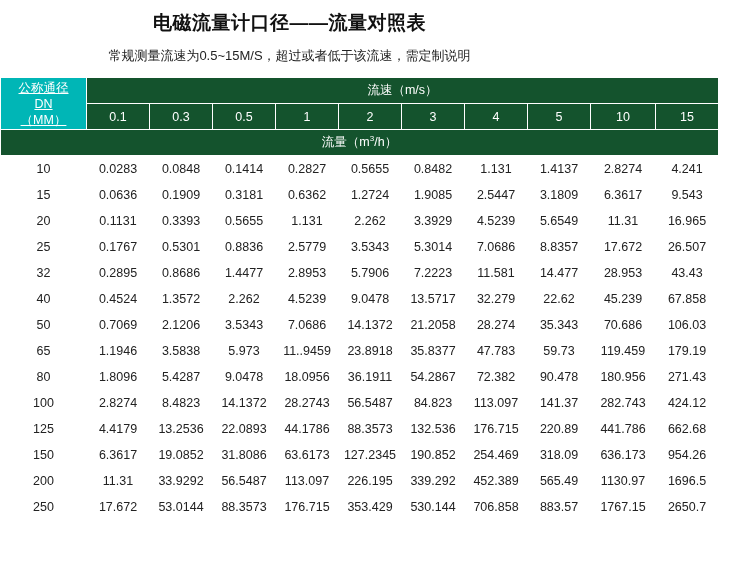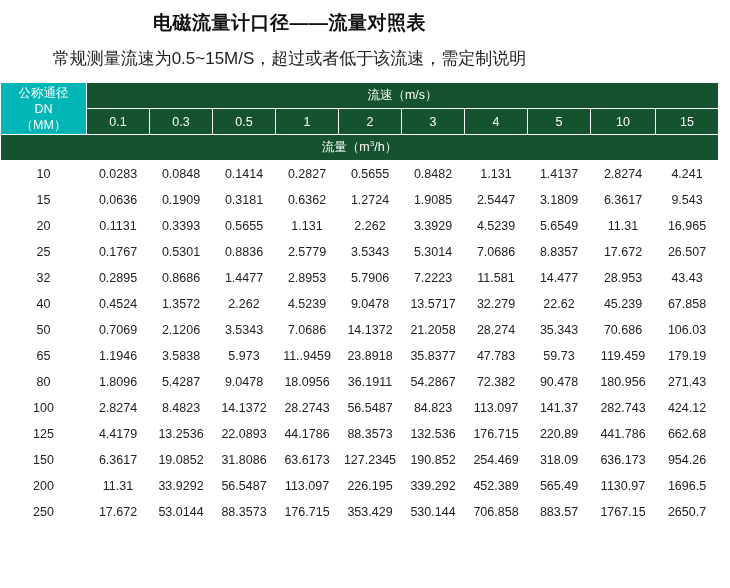--- a/index.html
+++ b/index.html
@@ -22,21 +22,21 @@
   .title {
     text-align: center;
     font-size: 19px;
     font-weight: bold;
     color: #111;
     margin-top: 10px;
     letter-spacing: 0.5px;
   }
   .subtitle {
     text-align: center;
-    font-size: 17px;
+    font-size: 13px;
     color: #222;
     margin-top: 11px;
     margin-bottom: 12px;
   }
   table.flow {
     border-collapse: collapse;
     width: 716px;
     margin: 0 auto;
     table-layout: fixed;
   }
@@ -54,21 +54,21 @@
     color: #ffffff;
     font-size: 13px;
   }
   .hdr-dn {
     background: #00b6b6;
     color: #ffffff;
     font-size: 12.5px;
     line-height: 16px;
     width: 86px;
   }
-  .hdr-dn div { padding: 0 15px; }
+  .hdr-dn div { padding: 0 15px; text-decoration: underline; }
   .hdr-speed-title {
     font-size: 13.5px;
   }
   .hdr-speed-val {
     font-size: 13.5px;
     font-weight: bold;
   }
   .hdr-flow-title {
     font-size: 13.5px;
   }

